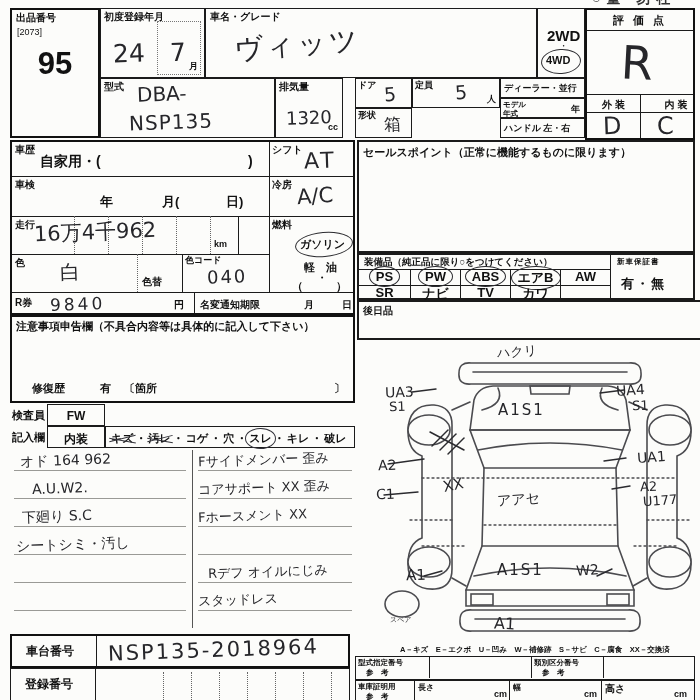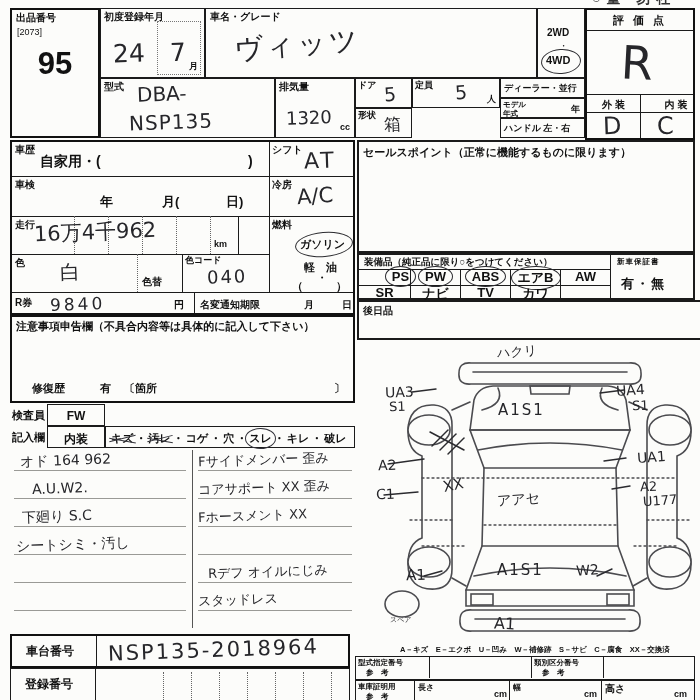--- a/index.html
+++ b/index.html
@@ -50,21 +50,21 @@
       <div class="c lbl9" style="right:2px;bottom:2px;">月</div>
     </div>
   </div>
 
   <div class="b" style="left:205px;top:8px;width:332px;height:70px;">
     <div class="c lbl" style="left:4px;top:2px;">車名・グレード</div>
     <div class="c hw r2" style="left:28px;top:22px;font-size:28px;letter-spacing:3px;">ヴィッツ</div>
   </div>
 
   <div class="b" style="left:537px;top:8px;width:48px;height:70px;">
-    <div class="c big" style="left:9px;top:18px;font-size:10px;">2WD</div>
+    <div class="c big" style="left:9px;top:18px;font-size:15px;">2WD</div>
     <div class="c" style="left:21px;top:31px;font-size:9px;">・</div>
     <div class="c big" style="left:8px;top:45px;font-size:11px;">4WD</div>
     <div class="oval" style="left:3px;top:40px;width:38px;height:23px;transform:rotate(-4deg);"></div>
   </div>
 
   <div class="b2" style="left:585px;top:8px;width:110px;height:132px;">
     <div class="c lbl" style="left:0;top:4px;width:100%;text-align:center;font-size:11px;letter-spacing:3px;">評 価 点</div>
     <div class="hline" style="left:0;top:20px;width:100%;"></div>
     <div class="c hw r3" style="left:34px;top:30px;font-size:46px;">R</div>
     <div class="hline" style="left:0;top:84px;width:100%;"></div>
@@ -75,21 +75,21 @@
     <div class="c hw r1" style="left:16px;top:104px;font-size:24px;">D</div>
     <div class="c hw r1" style="left:70px;top:104px;font-size:24px;">C</div>
   </div>
 
   <div class="b" style="left:100px;top:78px;width:175px;height:60px;">
     <div class="c lbl" style="left:3px;top:2px;">型式</div>
     <div class="c hw r1" style="left:36px;top:5px;font-size:20px;">DBA-</div>
     <div class="c hw r1" style="left:28px;top:33px;font-size:20px;letter-spacing:1px;">NSP135</div>
   </div>
 
-  <div class="b" style="left:275px;top:78px;width:80px;height:60px;">
+  <div class="b" style="left:275px;top:78px;width:68px;height:60px;">
     <div class="c lbl" style="left:3px;top:2px;">排気量</div>
     <div class="c hw r1" style="left:10px;top:30px;font-size:18px;">1320</div>
     <div class="c lbl9" style="right:4px;bottom:4px;">cc</div>
   </div>
 
   <div class="b" style="left:355px;top:78px;width:57px;height:30px;">
     <div class="c lbl9" style="left:2px;top:2px;">ドア</div>
     <div class="c hw r2" style="left:28px;top:6px;font-size:19px;">5</div>
   </div>
   <div class="b" style="left:355px;top:108px;width:57px;height:30px;">
@@ -208,21 +208,21 @@
   <div class="c hw r1" style="left:198px;top:593px;font-size:13px;">スタッドレス</div>
 
   <div class="b" style="left:357px;top:140px;width:338px;height:113px;border-width:2px;">
     <div class="c lbl" style="left:4px;top:4px;font-size:11px;">セールスポイント（正常に機能するものに限ります）</div>
   </div>
   <div class="b" style="left:357px;top:253px;width:338px;height:47px;border-width:2px;">
     <div class="c lbl" style="left:5px;top:2px;font-size:9.5px;">装備品（純正品に限り○をつけてください）</div>
     <div class="hline" style="left:0;top:14px;width:251px;"></div>
     <div class="hline" style="left:0;top:30px;width:251px;"></div>
     <div class="vline" style="left:251px;top:0;height:43px;"></div>
-    <div class="equip-cell" style="left:16px;top:14px;width:51px;height:16px;border-left:none;"><span class="li circ">PS</span></div>
+    <div class="equip-cell" style="left:0;top:14px;width:51px;height:16px;border-left:none;"><span class="li circ">PS</span></div>
     <div class="equip-cell" style="left:51px;top:14px;width:50px;height:16px;"><span class="li circ">PW</span></div>
     <div class="equip-cell" style="left:101px;top:14px;width:50px;height:16px;"><span class="li circ">ABS</span></div>
     <div class="equip-cell" style="left:151px;top:14px;width:50px;height:16px;"><span class="li circ">エアB</span></div>
     <div class="equip-cell" style="left:201px;top:14px;width:50px;height:16px;"><span class="li ">AW</span></div>
     <div class="equip-cell" style="left:0;top:30px;width:51px;height:13px;border-left:none;"><span class="li ">SR</span></div>
     <div class="equip-cell" style="left:51px;top:30px;width:50px;height:13px;"><span class="li ">ナビ</span></div>
     <div class="equip-cell" style="left:101px;top:30px;width:50px;height:13px;"><span class="li ">TV</span></div>
     <div class="equip-cell" style="left:151px;top:30px;width:50px;height:13px;"><span class="li ">カワ</span></div>
     <div class="equip-cell" style="left:201px;top:30px;width:50px;height:13px;"><span class="li "></span></div>
     <div class="c lbl8" style="left:258px;top:3px;letter-spacing:1px;">新車保証書</div>

